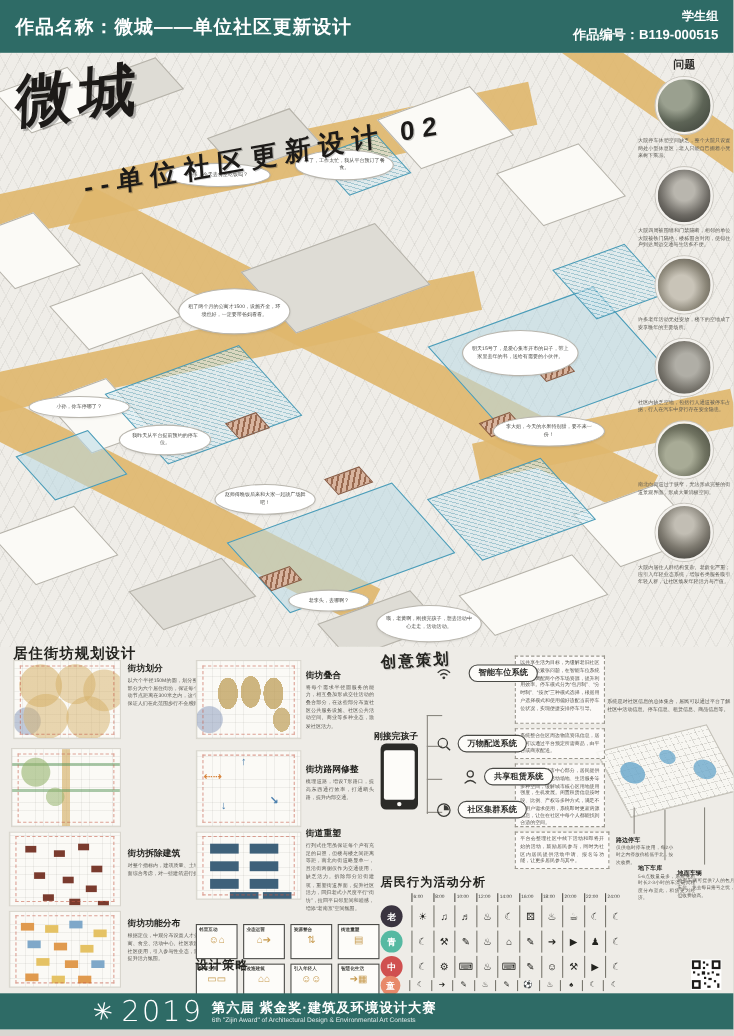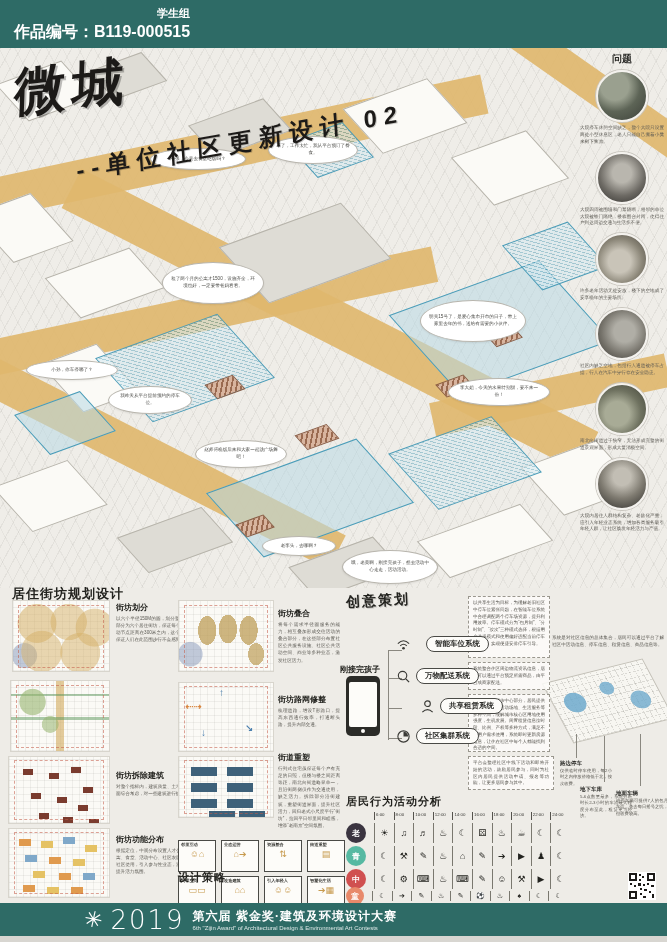--- a/index.html
+++ b/index.html
@@ -6,21 +6,21 @@
   *{box-sizing:border-box;}
   body{font-family:"Liberation Sans","DejaVu Sans",sans-serif;}
   .poster{position:relative;width:667px;height:942px;margin:0 auto;background:#eeece7;overflow:hidden;}
 
   
   .topbar{position:absolute;left:0;top:0;width:667px;height:48px;background:#2e6b66;color:#fff;z-index:40;
           display:flex;align-items:center;justify-content:space-between;padding:0 14px;}
   .topbar .t-title{font-size:17px;font-weight:bold;letter-spacing:1px;}
   .topbar .t-right{text-align:right;line-height:1.35;}
   .topbar .t-group{font-size:11px;font-weight:bold;}
-  .topbar .t-code{font-size:16px;font-weight:bold;}
+  .topbar .t-code{font-size:12px;font-weight:bold;}
 
   
   .axon{position:absolute;left:0;top:48px;width:667px;height:540px;overflow:hidden;
         background:
           repeating-linear-gradient(118deg, rgba(120,118,110,.10) 0 1px, transparent 1px 9px),
           repeating-linear-gradient(62deg, rgba(120,118,110,.08) 0 1px, transparent 1px 14px),
           #efede8;}
   .road{position:absolute;background:#dfb76e;opacity:.92;}
   .bld{position:absolute;background:#fbfaf6;border:1px solid #b6b3aa;transform:rotate(-20deg) skewX(22deg);}
   .bld.g{background:#dedcd5;}
@@ -152,20 +152,21 @@
   .f-text .f-sub{font-size:6px;opacity:.85;}
   .bleed{position:absolute;left:0;top:936px;width:667px;height:6px;background:#d8d6d1;z-index:40;}
   .qr{position:absolute;left:628px;top:872px;z-index:41;}
 </style>
 </head>
 <body>
 
 <div class="poster">
 
   <div class="topbar">
+    <div class="t-title">作品名称：微城——单位社区更新设计</div>
     <div class="t-right">
       <div class="t-group">学生组</div>
       <div class="t-code">作品编号：B119-000515</div>
     </div>
   </div>
 
   <div class="axon">
 
     <div class="road" style="left:-30px;top:80px;width:520px;height:40px;transform:rotate(-12deg);"></div>
     <div class="road" style="left:-60px;top:250px;width:500px;height:36px;transform:rotate(-12deg);"></div>
@@ -332,21 +333,21 @@
   <div class="phone">
       <span class="scr"></span>
       <span class="hm"></span>
     </div>
   <div class="trunk"></div>
   <div class="stub" style="left:388px;top:650px;"></div>
   <div class="stub" style="left:388px;top:678px;"></div>
   <div class="stub" style="left:388px;top:708px;"></div>
   <div class="stub" style="left:388px;top:738px;"></div>
 
-  <div class="sysrow" style="left:396px;top:636px;gap:15px;">
+  <div class="sysrow" style="left:396px;top:604px;gap:15px;">
     <svg class="sysico" viewBox="0 0 16 16">
         <g fill="none" stroke="#3a3a36" stroke-width="1.2">
           <path d="M2 7 Q8 1 14 7"></path>
           <path d="M4.5 9.5 Q8 6 11.5 9.5"></path>
         </g>
         <circle cx="8" cy="12" r="1.4" fill="#3a3a36"></circle>
       </svg>
     <span class="pill">智能车位系统</span>
   </div>
   <div class="sysrow" style="left:396px;top:668px;">

